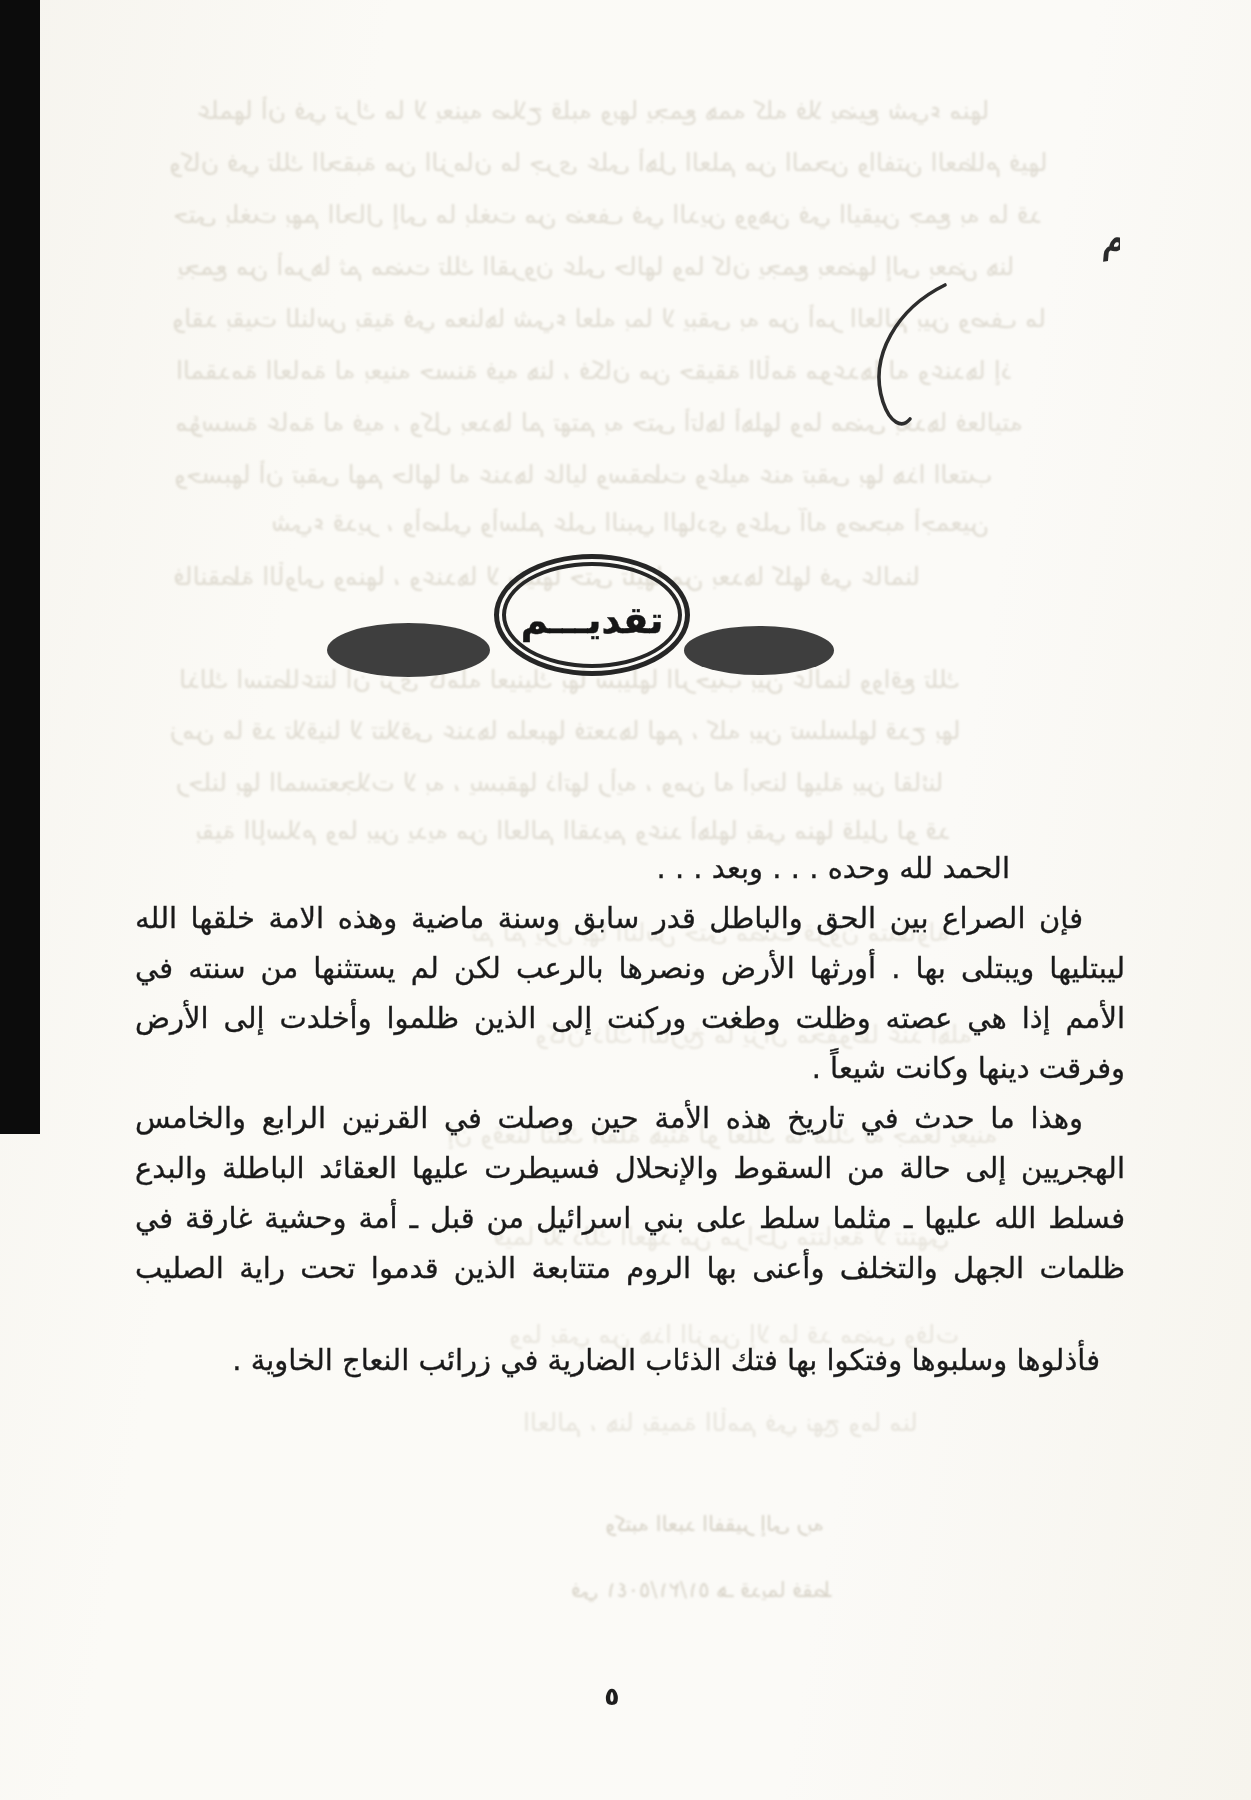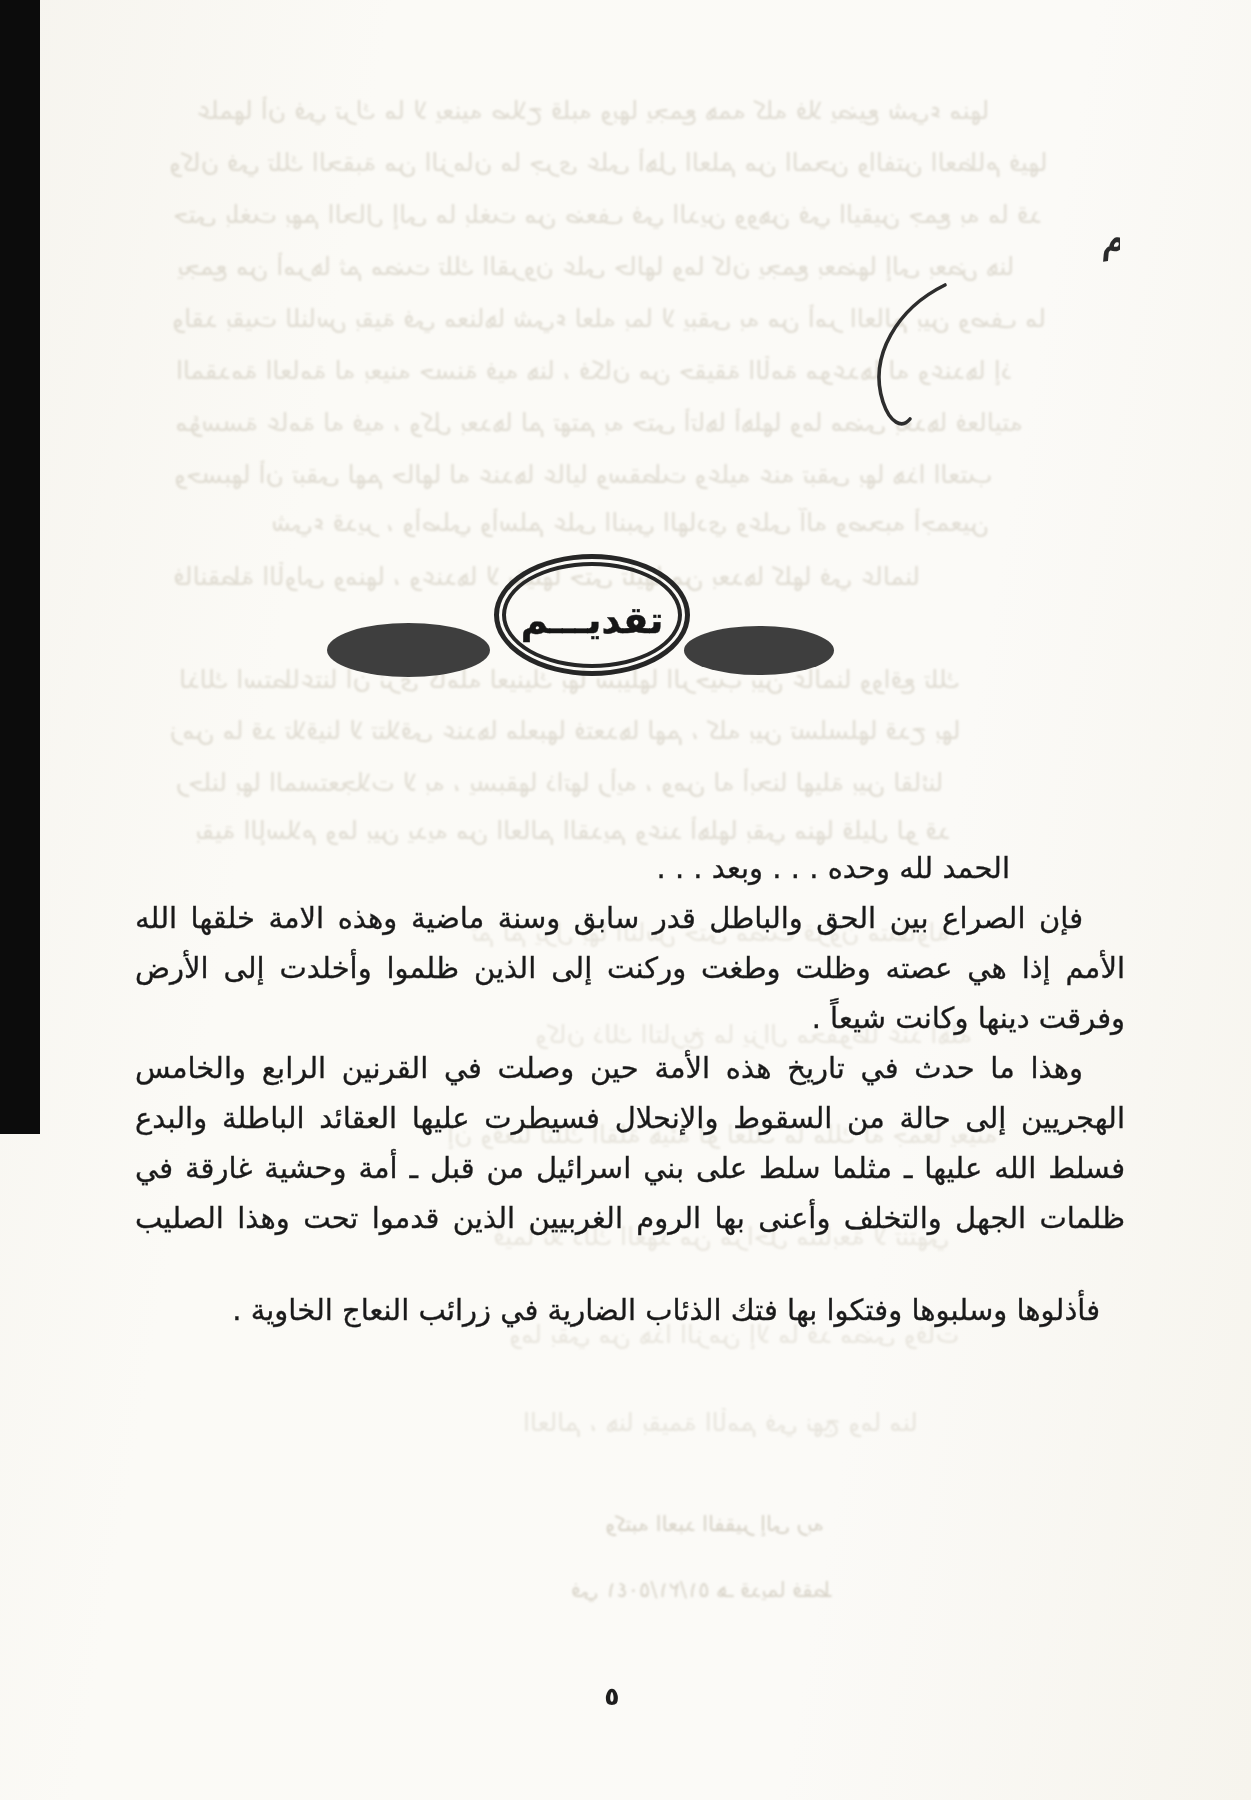--- a/index.html
+++ b/index.html
@@ -138,24 +138,25 @@
   <div class="orn-oval">
     <div class="orn-oval-inner">
       <span class="chapter-title">تقديـــم</span>
     </div>
   </div>
   <div class="orn-bar right"></div>
 
   <div class="body-text" id="body-text">
       <div class="body-line" style="padding-right: 115px;">الحمد لله وحده . . .   وبعد . . .</div>
       <div class="body-line j" style="padding-right: 42px;">فإن الصراع بين الحق والباطل قدر سابق وسنة ماضية وهذه الامة خلقها الله</div>
+      <div class="body-line j">ليبتليها ويبتلى بها . أورثها الأرض ونصرها بالرعب لكن لم يستثنها من سنته في</div>
       <div class="body-line j">الأمم إذا هي عصته وظلت وطغت وركنت إلى الذين ظلموا وأخلدت إلى الأرض</div>
       <div class="body-line">وفرقت دينها وكانت شيعاً .</div>
       <div class="body-line j" style="padding-right: 42px;">وهذا ما حدث في تاريخ هذه الأمة حين وصلت في القرنين الرابع والخامس</div>
       <div class="body-line j">الهجريين إلى حالة من السقوط والإنحلال فسيطرت عليها العقائد الباطلة والبدع</div>
       <div class="body-line j">فسلط الله عليها ـ مثلما سلط على بني اسرائيل من قبل ـ أمة وحشية غارقة في</div>
-      <div class="body-line j">ظلمات الجهل والتخلف وأعنى بها الروم الغربيين الذين قدموا تحت وهذا الصليب</div>
+      <div class="body-line j">ظلمات الجهل والتخلف وأعنى بها الروم متتابعة الذين قدموا تحت راية الصليب</div>
       <div class="body-line" style="padding-right: 25px; margin-top: 42px;">فأذلوها وسلبوها وفتكوا بها فتك الذئاب الضارية في زرائب النعاج الخاوية .</div>
     </div>
 
   <div class="page-number">٥</div>
 
 </div>
 
 </body></html>

